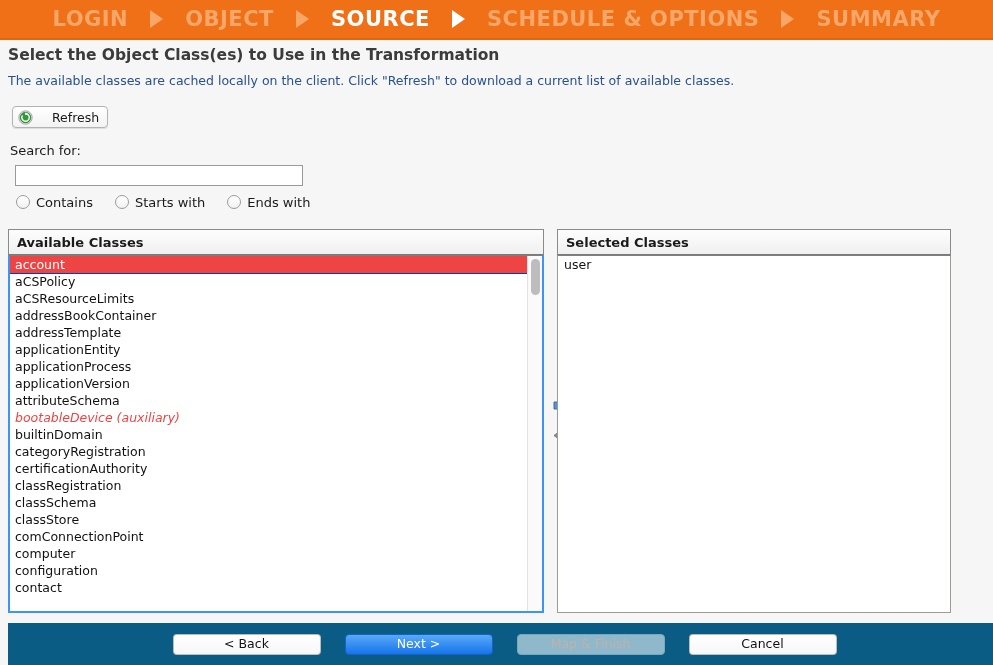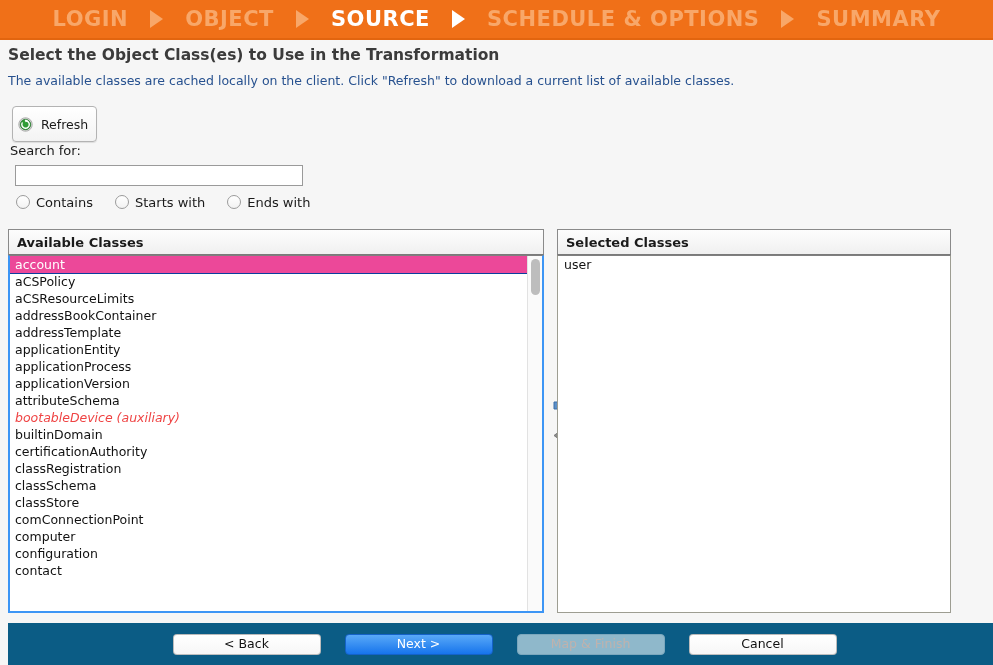--- a/index.html
+++ b/index.html
@@ -78,25 +78,25 @@
     font-size: 12.5px;
     color: #27518f;
     white-space: nowrap;
   }
 
   
   .refresh-btn {
     position: absolute;
     left: 12px;
     top: 106px;
-    height: 36px;
+    height: 22px;
     padding: 0 8px 0 5px;
     display: inline-flex;
     align-items: center;
-    gap: 8px;
+    gap: 19px;
     background: linear-gradient(to bottom, #ffffff 0%, #f3f3f3 100%);
     border: 1px solid #b3b3b3;
     border-radius: 4px;
     box-shadow: 0 1px 1px rgba(0,0,0,0.10);
     font-size: 12.5px;
     color: #1a1a1a;
     cursor: pointer;
     box-sizing: border-box;
   }
   .refresh-icon {
@@ -204,21 +204,21 @@
     height: 17px;
     line-height: 17px;
     padding-left: 5px;
     font-size: 12.5px;
     color: #111111;
     white-space: nowrap;
     cursor: default;
     box-sizing: border-box;
   }
   .list-item.selected {
-    background: #ec4899;
+    background: #ef4444;
     color: #ffffff;
     outline: 1px solid #0b3f9e;
   }
   .list-item.aux {
     color: #ef4444;
     font-style: italic;
   }
   .list-item.sel-pane {
     padding-left: 6px;
   }
@@ -373,20 +373,21 @@
           <li class="list-item">aCSPolicy</li>
           <li class="list-item">aCSResourceLimits</li>
           <li class="list-item">addressBookContainer</li>
           <li class="list-item">addressTemplate</li>
           <li class="list-item">applicationEntity</li>
           <li class="list-item">applicationProcess</li>
           <li class="list-item">applicationVersion</li>
           <li class="list-item">attributeSchema</li>
           <li class="list-item aux">bootableDevice (auxiliary)</li>
           <li class="list-item">builtinDomain</li>
+          <li class="list-item">categoryRegistration</li>
           <li class="list-item">certificationAuthority</li>
           <li class="list-item">classRegistration</li>
           <li class="list-item">classSchema</li>
           <li class="list-item">classStore</li>
           <li class="list-item">comConnectionPoint</li>
           <li class="list-item">computer</li>
           <li class="list-item">configuration</li>
           <li class="list-item">contact</li>
         </ul>
       <div class="vscroll">

